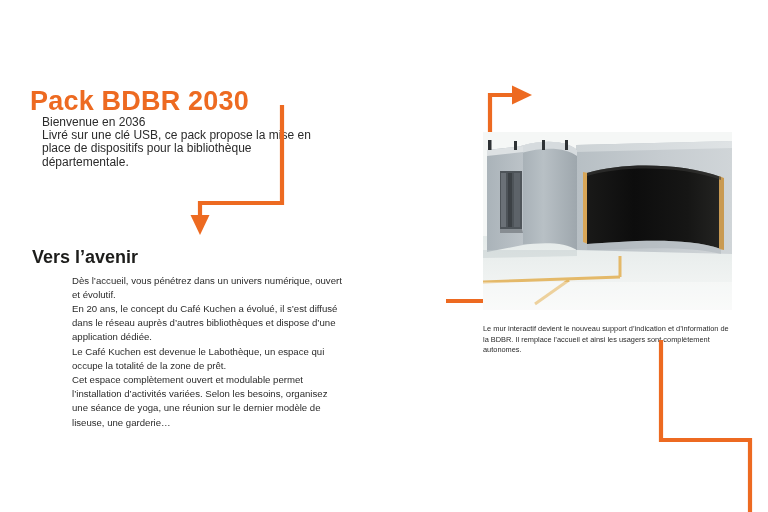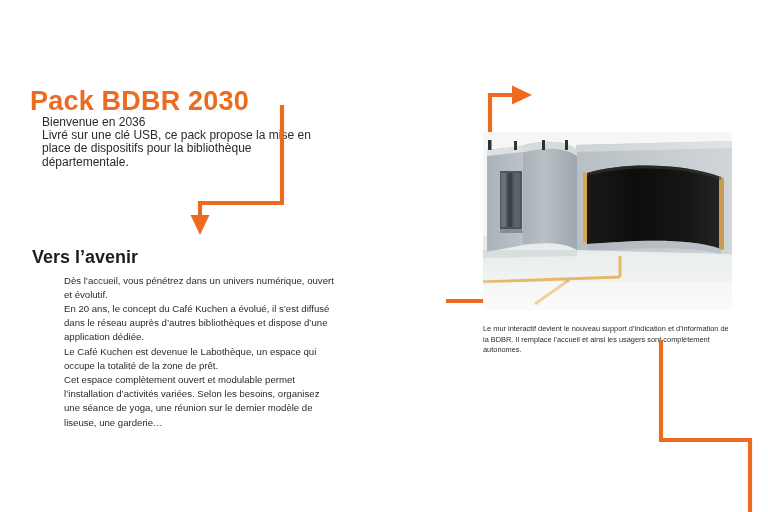--- a/index.html
+++ b/index.html
@@ -47,21 +47,21 @@
     left: 32px;
     top: 232px;
     font-size: 18px;
     font-weight: bold;
     color: #1d1d1b;
     white-space: nowrap;
     text-align: center;
   }
   #future-paragraph {
     position: absolute;
-    left: 64px;
+    left: 72px;
     top: 264px;
     width: 270px;
     font-size: 9.6px;
     line-height: 14.2px;
     color: #2b2b2b;
   }
   #wall-heading {
     position: absolute;
     left: 462px;
     top: 88px;

